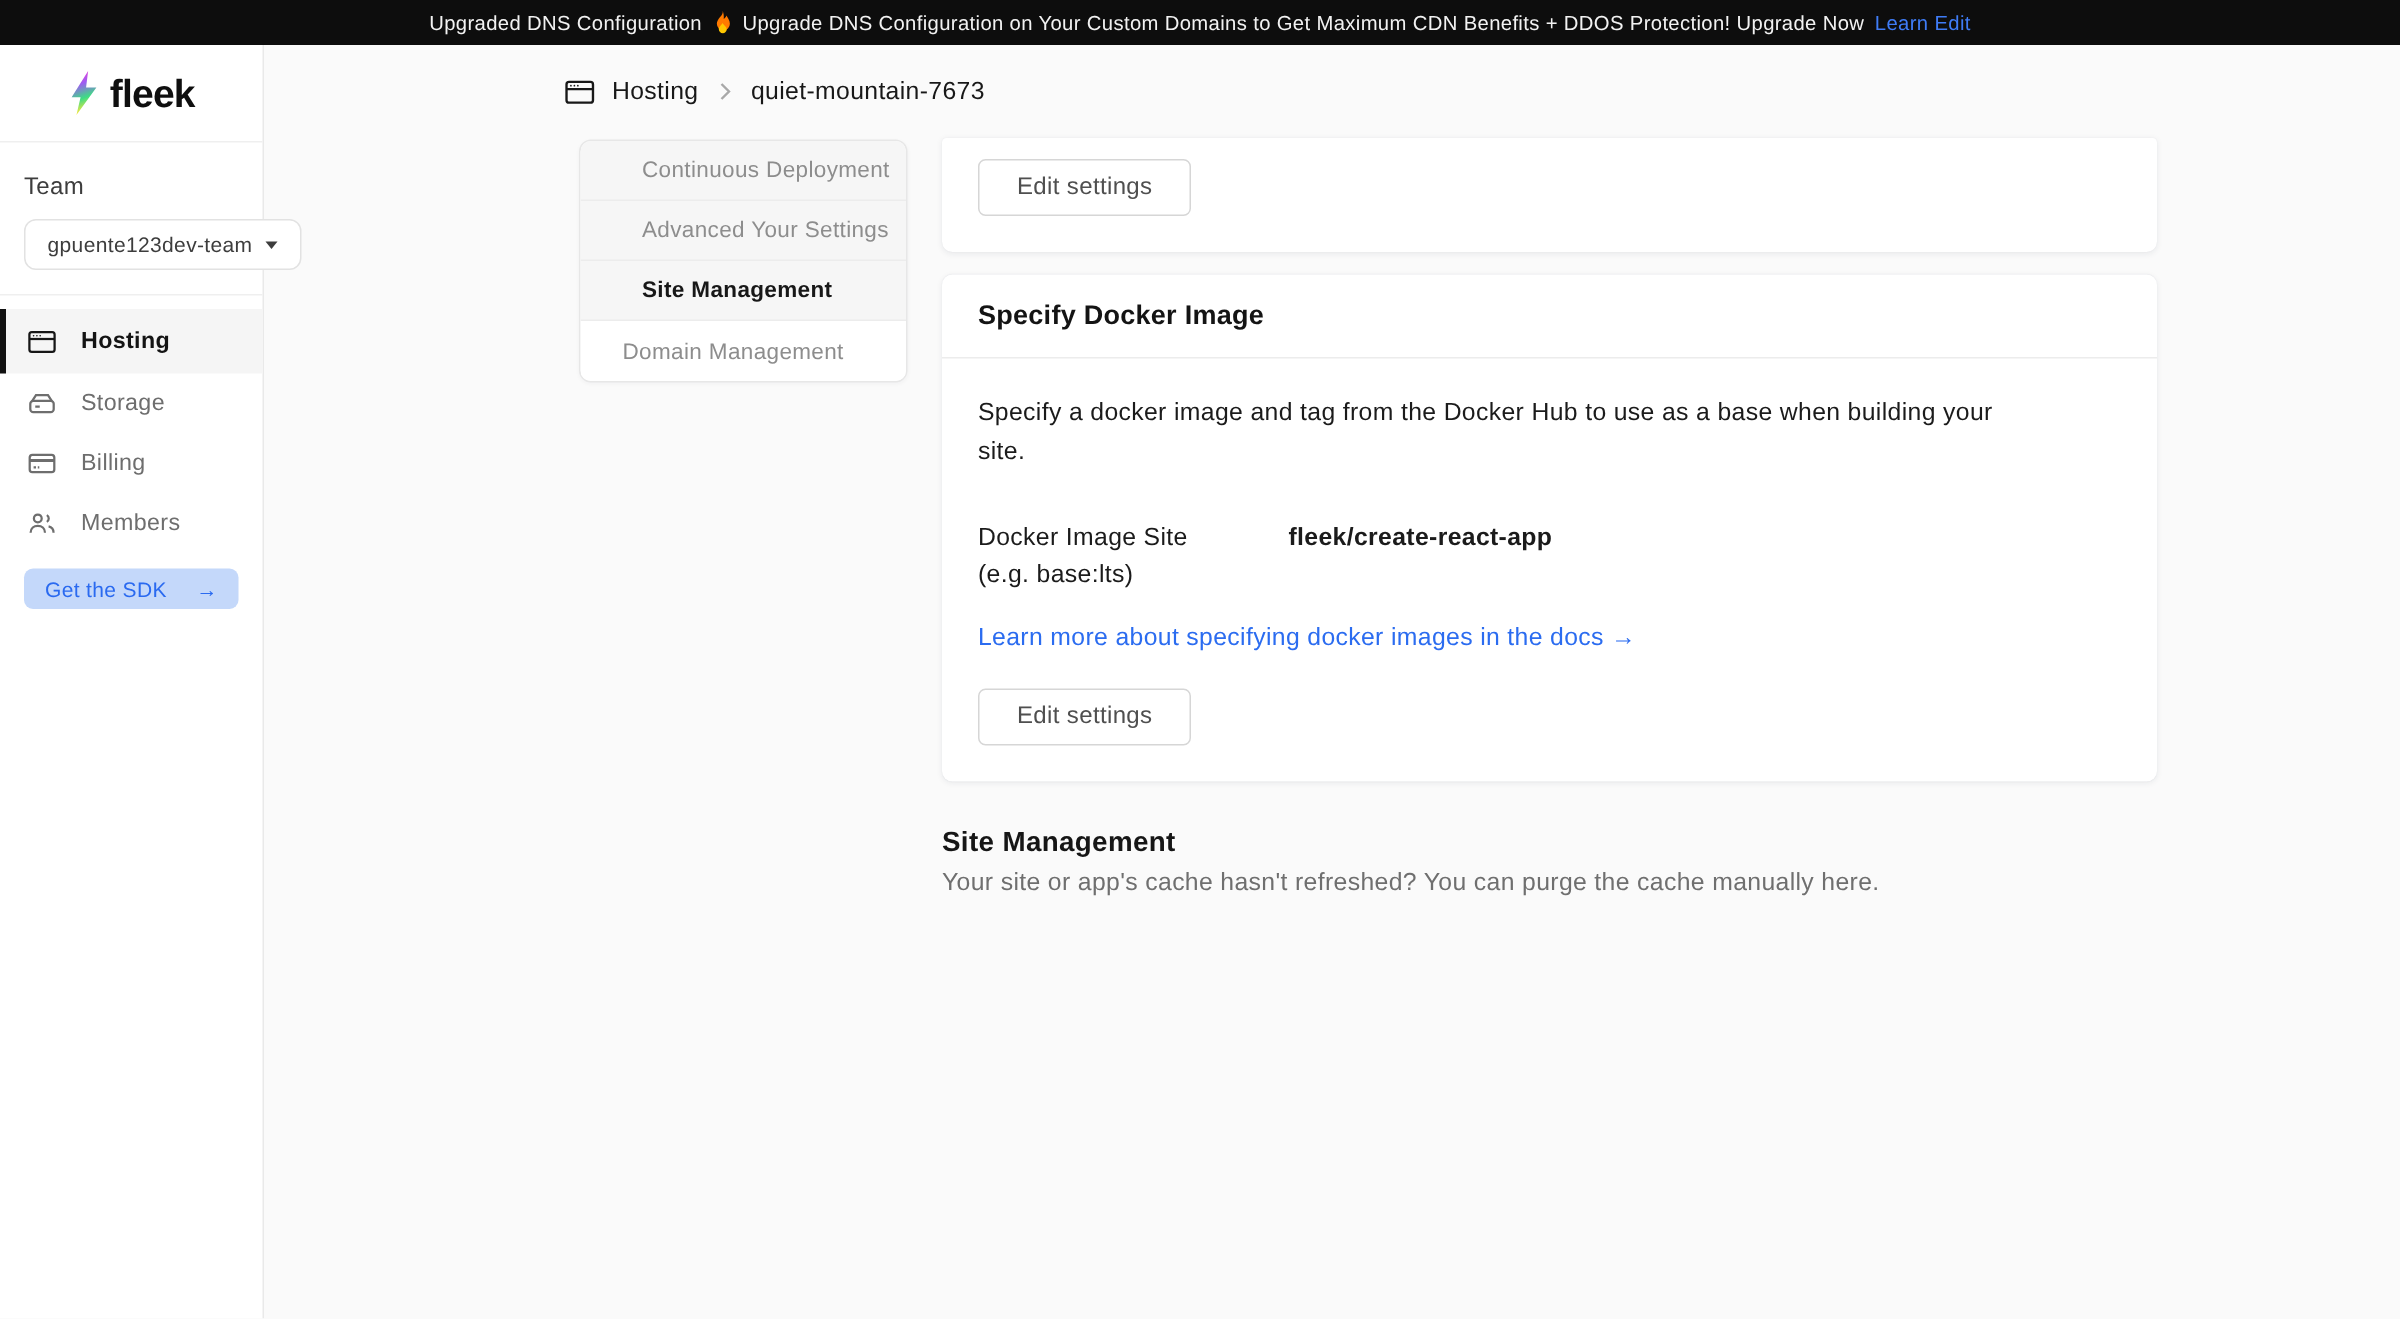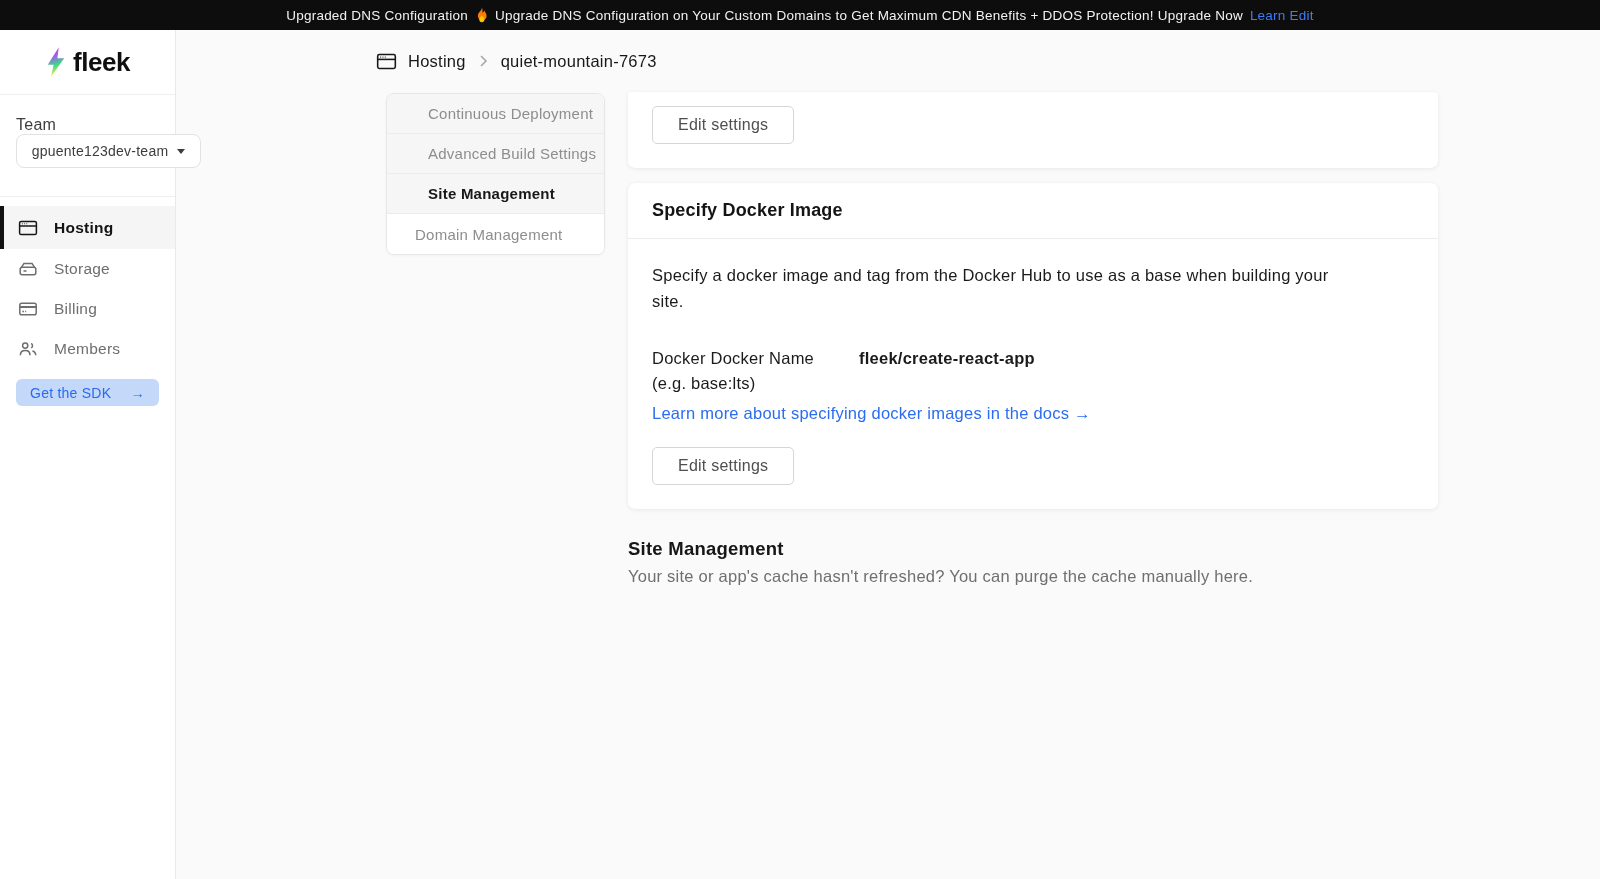--- a/index.html
+++ b/index.html
@@ -28,21 +28,21 @@
     position: absolute; top: 30px; left: 0; bottom: 0; width: 176px;
     background: #ffffff; border-right: 1px solid #e9e9e9;
   }
   .logo-row {
     height: 65px; border-bottom: 1px solid #efefef;
     display: flex; align-items: center; justify-content: center; gap: 6px;
     cursor: pointer;
   }
   .logo-text { font-size: 26px; font-weight: 600; color: #0f0f0f; letter-spacing: -0.5px; }
   .team-section { padding: 21px 16px 0; height: 101px; }
-  .team-label { font-size: 16px; color: #3d3d3d; }
+  .team-label { font-size: 16px; color: #3d3d3d; margin-bottom: 12px; }
   .team-select {
     width: 185px; height: 34px; border: 1px solid #e2e2e2; border-radius: 8px;
     background: #fff; display: flex; align-items: center; justify-content: center;
     gap: 9px; font-size: 14px; color: #3d3d3d; cursor: pointer;
   }
   .caret-down {
     width: 0; height: 0; border-left: 4.5px solid transparent;
     border-right: 4.5px solid transparent; border-top: 5.5px solid #3d3d3d;
   }
   .side-nav { border-top: 1px solid #efefef; padding-top: 9px; }
@@ -111,21 +111,21 @@
     height: 38px; padding: 0 22px; background: #1c1c1c; color: #fff;
     border: none; border-radius: 6px; font-size: 16px;
     font-family: inherit; letter-spacing: 0.015em; cursor: pointer;
   }
   .doc-link { display: inline-block; color: #2b6cf0; font-size: 16.5px; text-decoration: none; cursor: pointer; }
 
   .field-row { margin-top: 32px; display: flex; align-items: flex-start; }
   .field-labels { width: 207px; line-height: 25px; }
   .field-value { font-weight: 700; line-height: 25px; }
 
-  .mt20 { margin-top: 8px; }
+  .mt20 { margin-top: 20px; }
   .mt24 { margin-top: 24px; }
 
   .section-head { margin-top: 29px; }
   .section-title { font-size: 18.5px; font-weight: 700; color: #161616; }
   .section-sub { margin-top: 7px; font-size: 16.5px; color: #6f6f6f; }
 
   .card-docker { margin-top: 15px; }
   .card-purge { margin-top: 21px; }
 </style>
 </head>
@@ -228,38 +228,38 @@
     <span class="bc-sep">
       <svg width="9" height="14" viewBox="0 0 9 14" fill="none" stroke="#a8a8a8" stroke-width="1.6">
           <path d="M2 2 L7 7 L2 12"></path>
         </svg>
     </span>
     <span>quiet-mountain-7673</span>
   </div>
 
   <div class="settings-nav">
     <div class="snav-item sub">Continuous Deployment</div>
-    <div class="snav-item sub">Advanced Build Settings</div>
+    <div class="snav-item sub">Advanced Your Settings</div>
     <div class="snav-item sub active">Site Management</div>
     <div class="snav-item">Domain Management</div>
   </div>
 
   <div class="content">
 
     <div class="card card-first">
       <button class="btn-outline">Edit settings</button>
     </div>
 
     <div class="card card-docker">
       <div class="card-header">Specify Docker Image</div>
       <div class="card-body">
         <div class="card-desc">Specify a docker image and tag from the Docker Hub to use as a base when building your site.</div>
         <div class="field-row">
           <div class="field-labels">
-            <div>Docker Docker Name</div>
+            <div>Docker Image Site</div>
             <div>(e.g. base:lts)</div>
           </div>
           <div class="field-value">fleek/create-react-app</div>
         </div>
         <a class="doc-link mt20">Learn more about specifying docker images in the docs →</a>
         <div class="mt24">
           <button class="btn-outline">Edit settings</button>
         </div>
       </div>
     </div>

